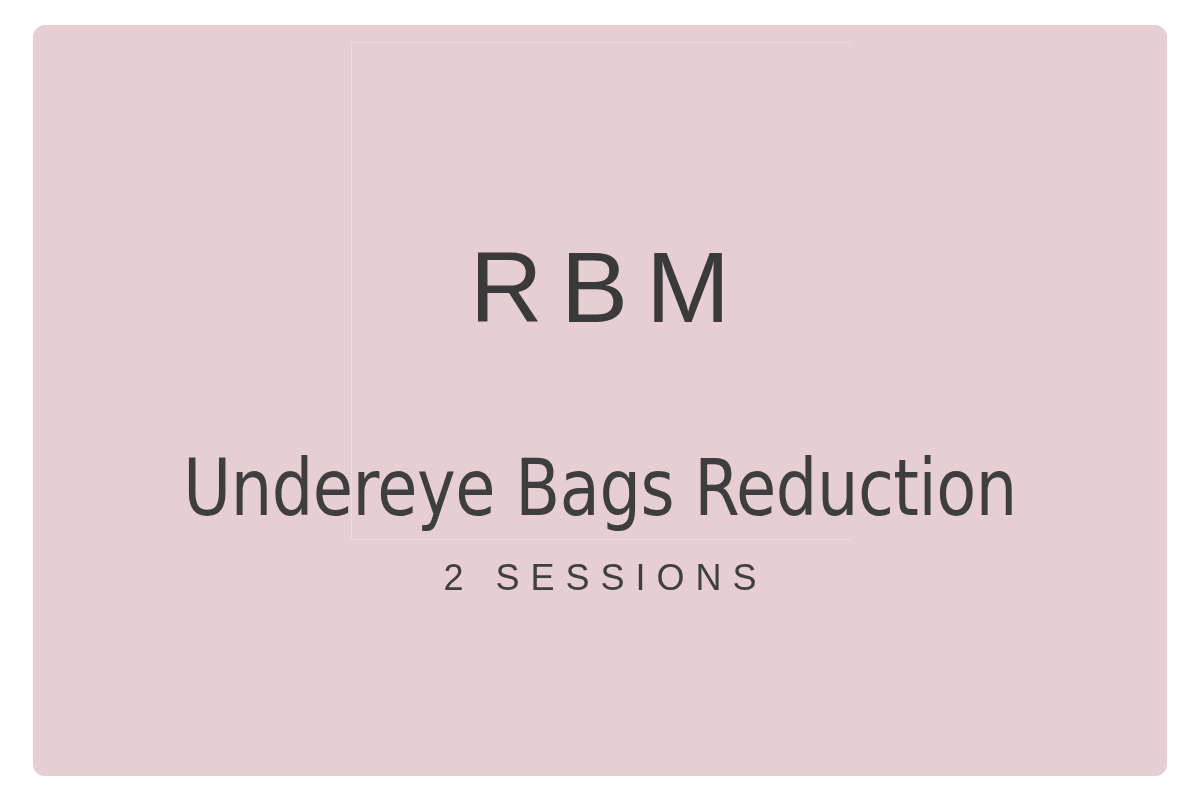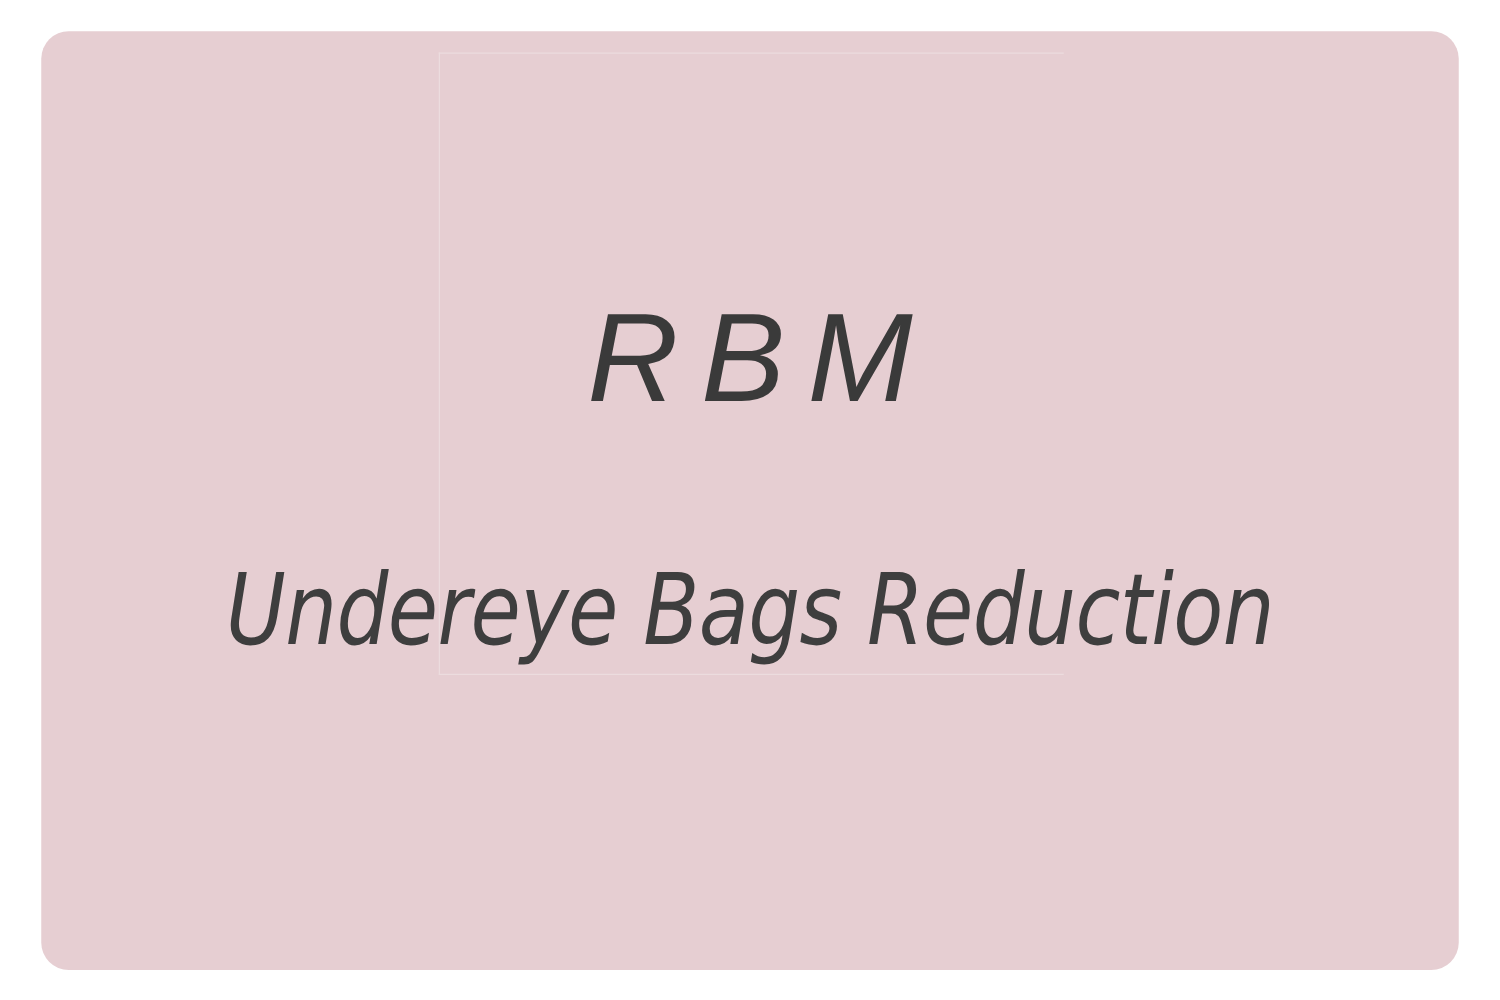--- a/index.html
+++ b/index.html
@@ -22,23 +22,22 @@
   }
 
   
   .promo-card {
     position: absolute;
     left: 33px;
     top: 25px;
     width: 1134px;
     height: 751px;
     background: #e6ced2;
-    border-radius: 22px;
+    border-radius: 12px;
     overflow: hidden;
-    font-style: italic;
   }
 
   
   .deco-frame {
     position: absolute;
     left: 318px;          
     top: 17px;            
     width: 500px;
     height: 498px;
     border-top: 1px solid #ecdcde;
@@ -113,18 +112,19 @@
   <div class="promo-card">
 
     <div class="deco-frame"></div>
 
     <div class="content">
 
       <div class="brand-title">RBM</div>
 
       <div class="service-name">Undereye Bags Reduction</div>
 
+      <div class="session-count">2 SESSIONS</div>
 
     </div>
 
   </div>
 
 </div>
 
 </body></html>

